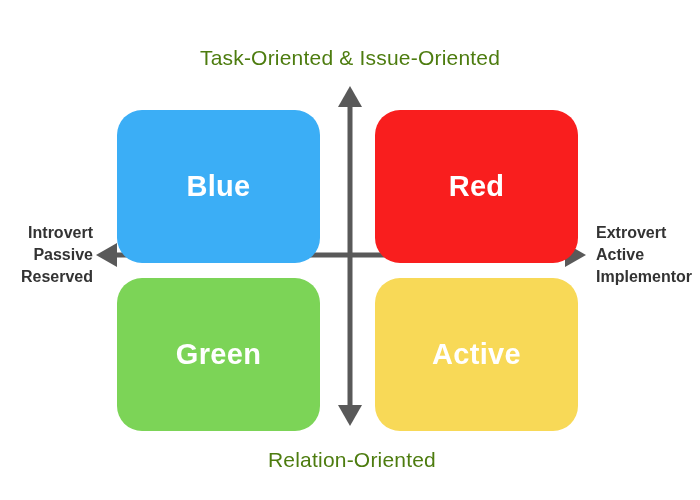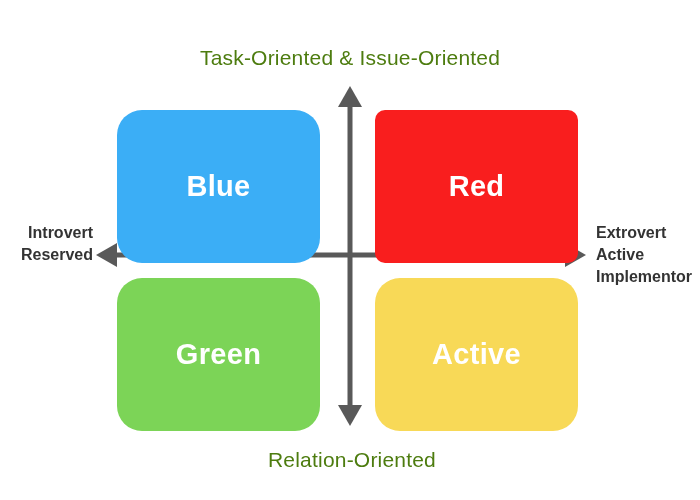--- a/index.html
+++ b/index.html
@@ -62,35 +62,36 @@
     align-items: center;
     justify-content: center;
   }
   .quadrant .q-label {
     color: #ffffff;
     font-size: 29px;
     font-weight: bold;
     letter-spacing: 0.3px;
   }
   .q-top-left     { left: 117px; top: 110px; }
-  .q-top-right    { left: 375px; top: 110px; border-radius: 10px; }
+  .q-top-right    { left: 375px; top: 110px; }
   .q-bottom-left  { left: 117px; top: 278px; }
   .q-bottom-right { left: 375px; top: 278px; }
 </style>
 </head>
 <body>
 
 <div class="canvas">
 
   <div class="axis-label top">Task-Oriented &amp; Issue-Oriented</div>
 
   <div class="axis-label bottom">Relation-Oriented</div>
 
   <div class="side-label left">
     <span>Introvert</span>
+    <span>Passive</span>
     <span>Reserved</span>
   </div>
 
   <div class="side-label right">
     <span>Extrovert</span>
     <span>Active</span>
     <span>Implementor</span>
   </div>
 
   <svg class="axes-svg" viewBox="0 0 700 500" xmlns="http://www.w3.org/2000/svg">

